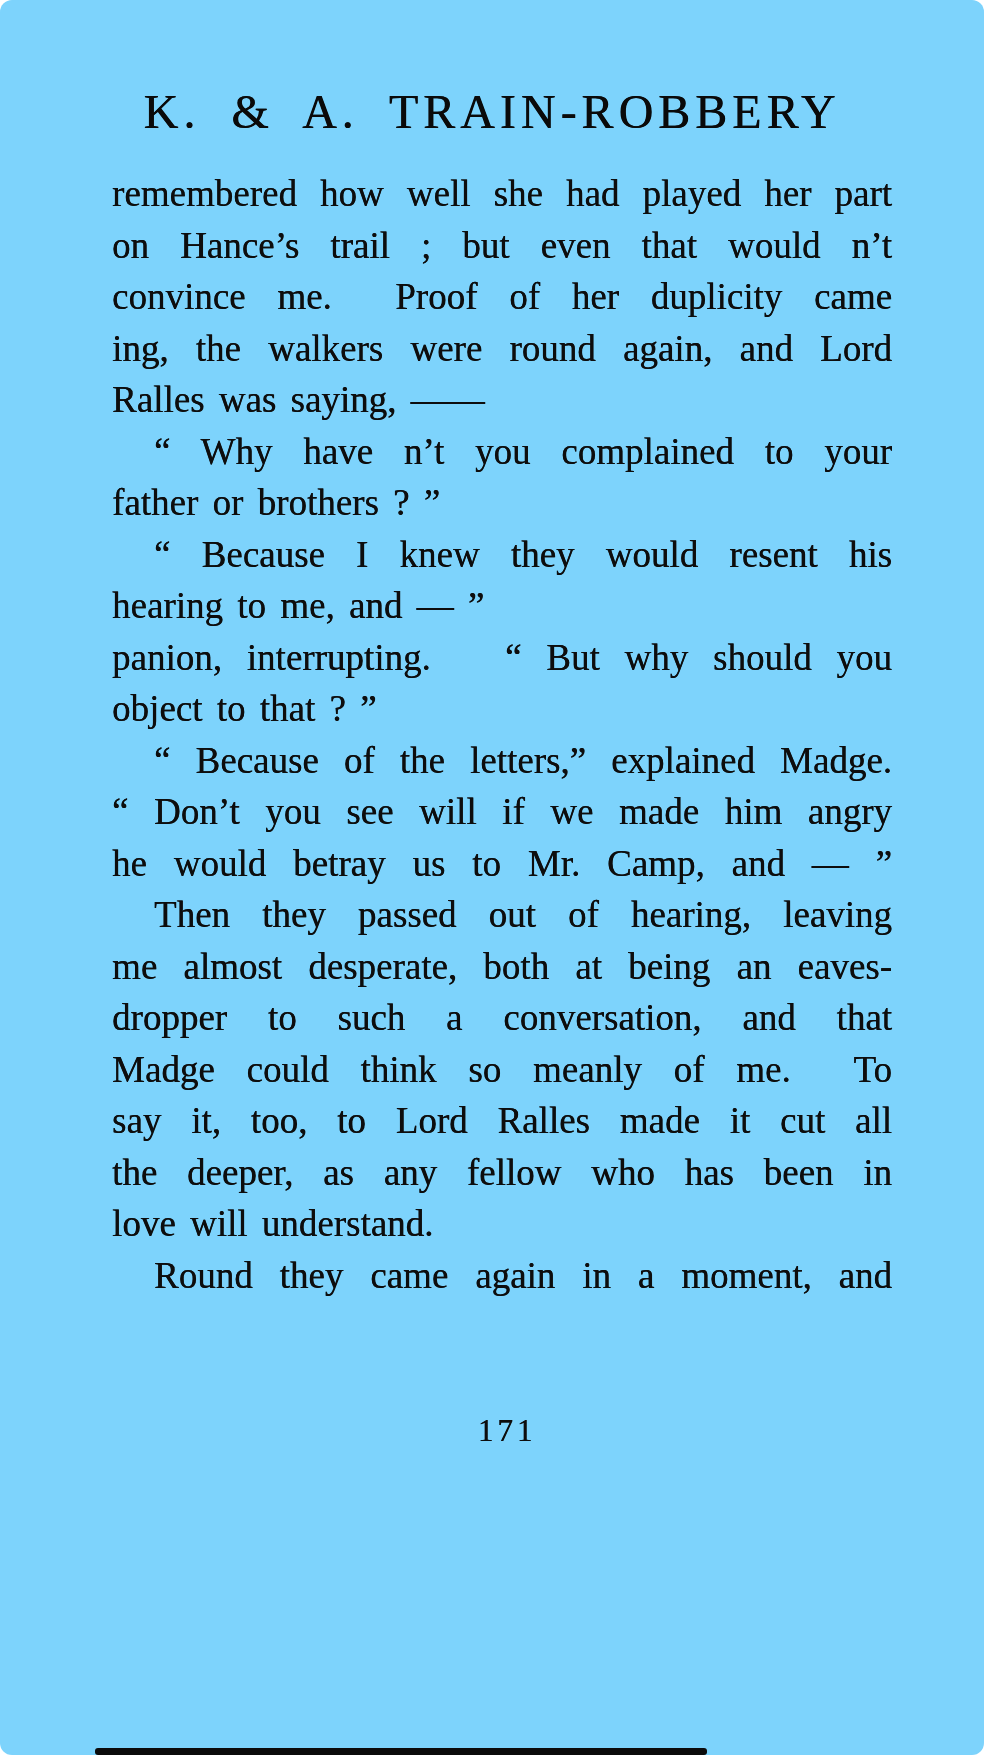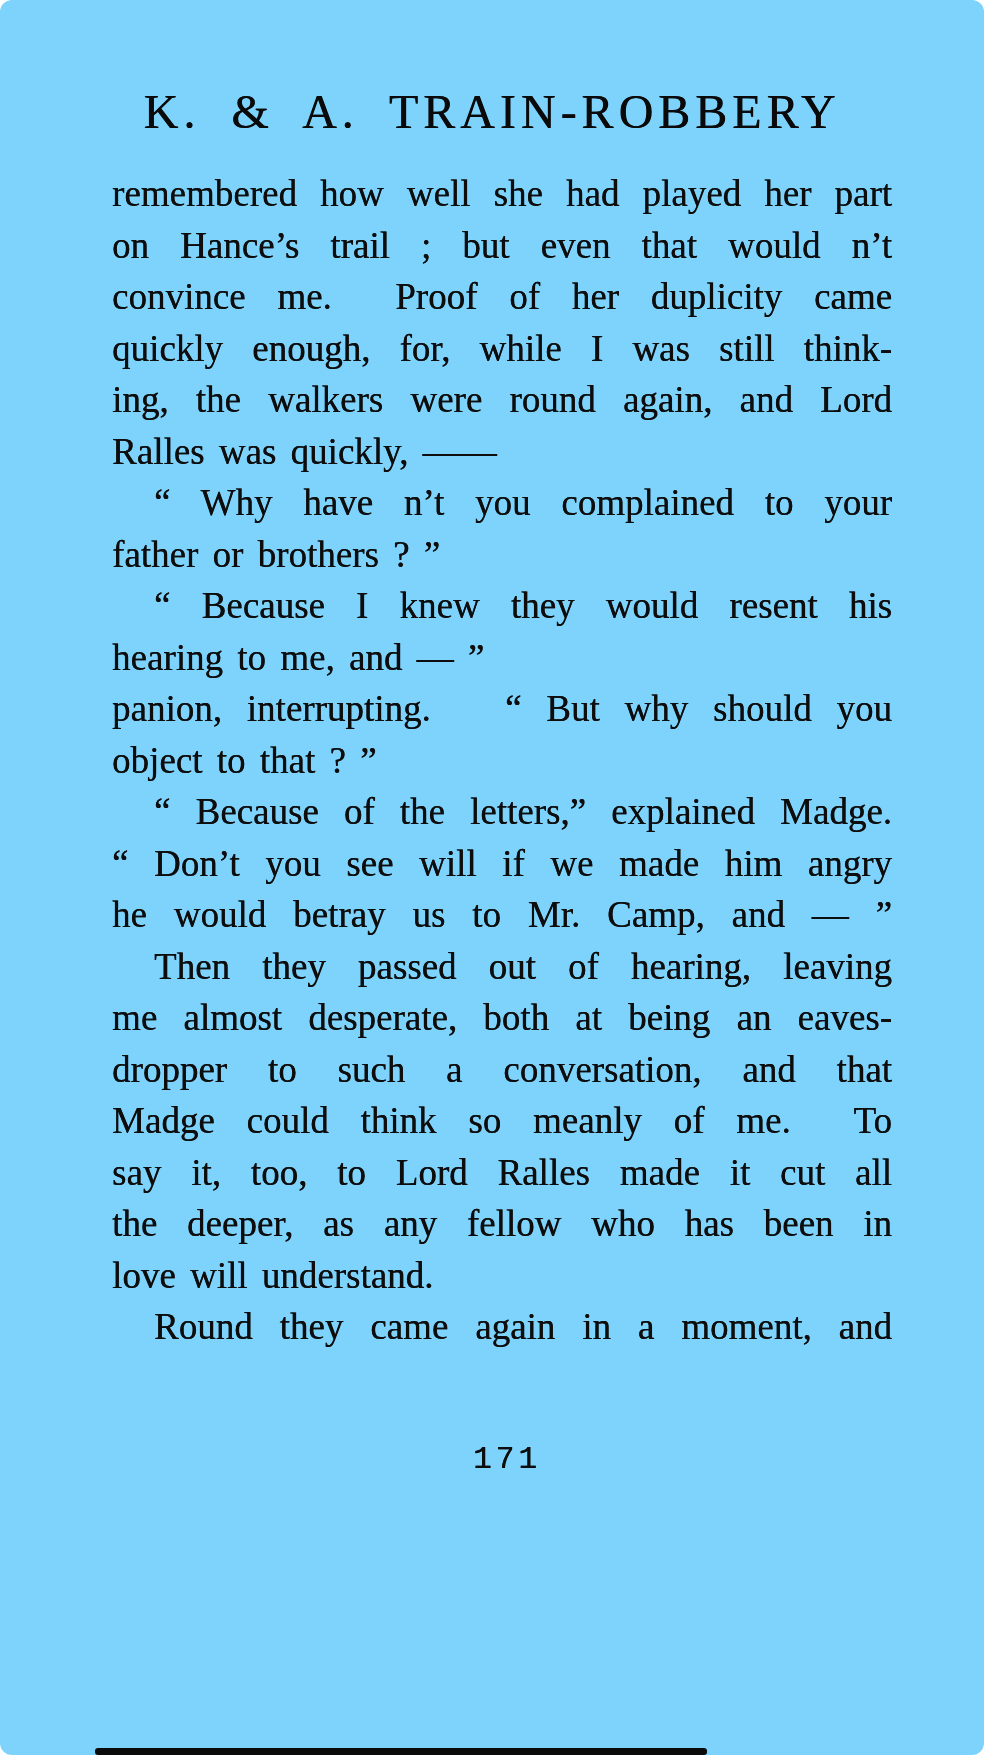--- a/index.html
+++ b/index.html
@@ -49,29 +49,28 @@
   }
   .line.just {
     text-align: justify;
     text-align-last: justify;
   }
   .line.ind {
     padding-left: 42px;
   }
   .folio {
     position: absolute;
-    top: 1442px;
+    top: 1413px;
     left: 112px;
     width: 790px;
     text-align: center;
     font-size: 31px;
     letter-spacing: 4px;
     color: #0d0d0d;
     text-shadow: 0.4px 0 0 #111111;
-    font-family: Liberation Mono, monospace;
   }
   .scan-artifact-bar {
     position: absolute;
     top: 1748px;
     left: 95px;
     width: 612px;
     height: 7px;
     border-radius: 3px;
     background: #0b0b0b;
   }
@@ -79,23 +78,22 @@
 </head>
 <body>
 
 <div class="page">
   <div class="running-head">K. &amp; A. TRAIN-ROBBERY</div>
 
   <div class="text-block">
       <div class="line just">remembered how well she had played her part</div>
       <div class="line just">on Hance’s trail ; but even that would n’t</div>
       <div class="line just">convince me.  Proof of her duplicity came</div>
-      <div class="line just">quickly enough, for, while I was still think-</div>
       <div class="line just">ing, the walkers were round again, and Lord</div>
-      <div class="line">Ralles was quickly, ——</div>
+      <div class="line">Ralles was saying, ——</div>
       <div class="line ind just">“ Why have n’t you complained to your</div>
       <div class="line">father or brothers ? ”</div>
       <div class="line ind just">“ Because I knew they would resent his</div>
       <div class="line">hearing to me, and — ”</div>
       <div class="line just">panion, interrupting.   “ But why should you</div>
       <div class="line">object to that ? ”</div>
       <div class="line ind just">“ Because of the letters,” explained Madge.</div>
       <div class="line just">“ Don’t you see will if we made him angry</div>
       <div class="line just">he would betray us to Mr. Camp, and — ”</div>
       <div class="line ind just">Then they passed out of hearing, leaving</div>

